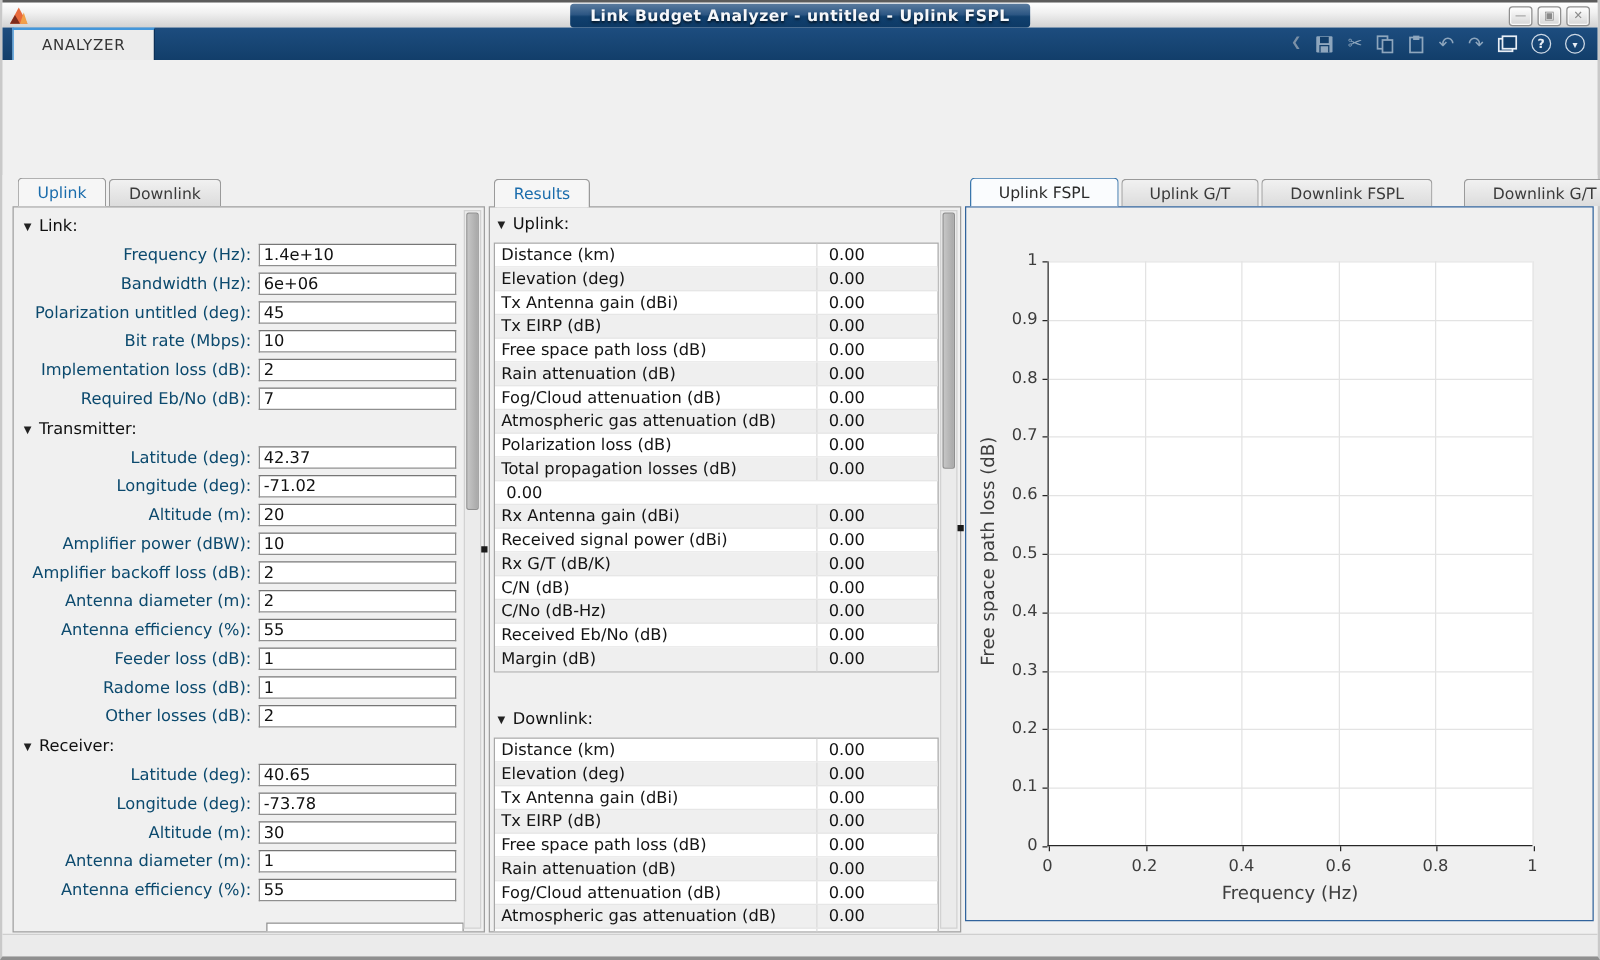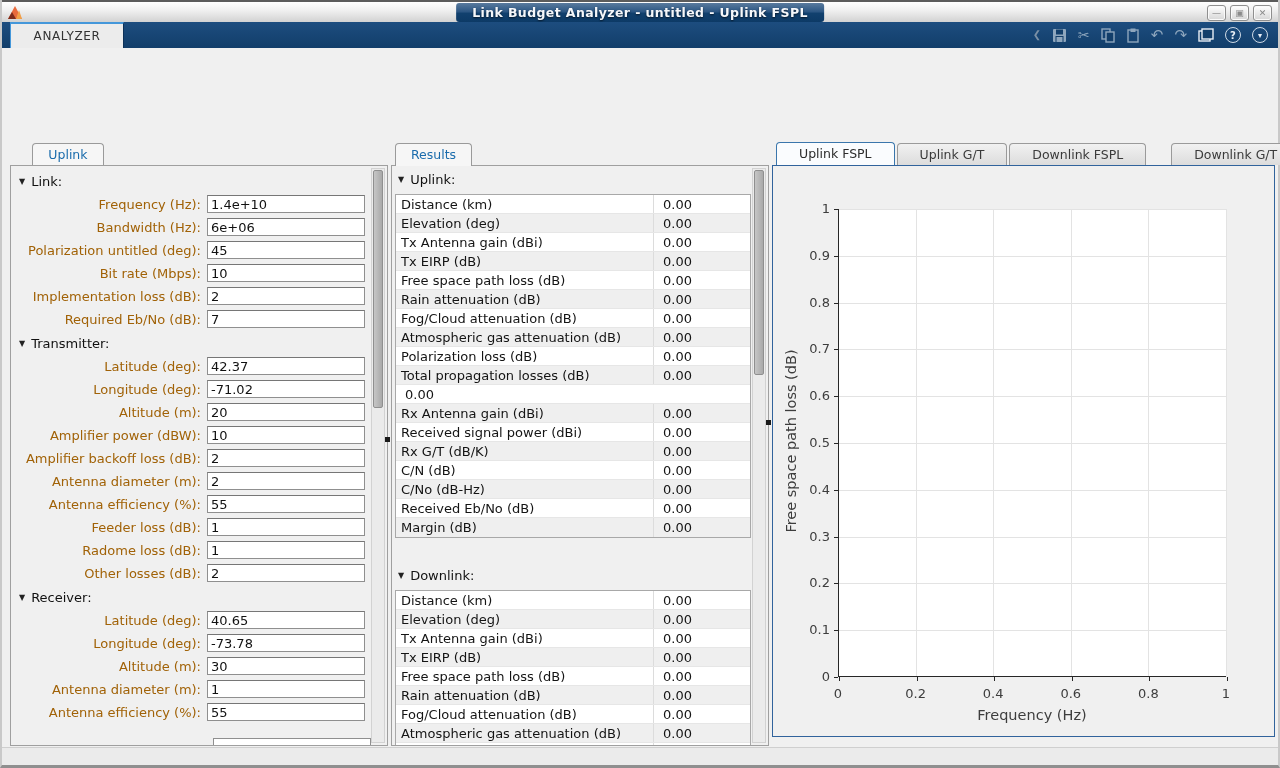--- a/index.html
+++ b/index.html
@@ -56,21 +56,21 @@
           background:linear-gradient(#f1f1f1,#dcdcdc); color:#3a3a3a; white-space:nowrap; }
   .ptab.active { background:#f6f6f6; color:#1a6cac; position:relative; z-index:2; height:23px; }
   .ptab.active-dark { background:#fafcfe; color:#2b2b2b; border-color:#3a76ac; position:relative; z-index:2; height:23px; }
   .panel-body { position:absolute; background:#f0f0f0; border:1px solid #9f9f9f; overflow:hidden; }
 
   
   #left-body { left:8px; top:25px; width:378px; height:581px; }
   .sect-head { display:flex; align-items:center; margin:8px 0 6px 8px; font-size:13px; color:#111; }
   .sect-head .tri { font-size:8px; color:#222; margin-right:6px; }
   .frow { display:flex; align-items:center; height:18px; margin-bottom:5px; }
-  .frow label { width:196px; text-align:right; font-size:13px; color:#a16207; padding-right:6px; white-space:nowrap; }
+  .frow label { width:196px; text-align:right; font-size:13px; color:#0c4a6e; padding-right:6px; white-space:nowrap; }
   .frow input { width:158px; height:18px; background:#fff; border:1px solid #8f8f8f; border-top-color:#767676;
                 font-family:"DejaVu Sans",sans-serif; font-size:13px; color:#111; padding:0 3px; }
   .partial-input { position:absolute; left:202px; top:572px; width:158px; height:18px;
                    background:#fff; border:1px solid #8f8f8f; }
 
   
   #results-body { left:0; top:25px; width:378px; height:581px; }
   .rtable { margin-left:3px; width:356px; background:#fff; border:1px solid #a8a8a8; }
   .rrow { display:flex; height:19px; align-items:center; border-bottom:1px solid #e6e6e6; }
   .rrow:last-child { border-bottom:none; }
@@ -148,21 +148,21 @@
       </svg>
       <span class="qi-circle">?</span>
       <span class="qi-circle" style="font-size:8px;">▾</span>
     </div>
   </div>
 
 
   <div class="content">
 
     <div style="position:absolute; left:0; top:0; width:388px; height:607px;">
-      <div class="panel-tabs" style="left:12px; top:3px;flex-direction:column;" id="left-tabs">
+      <div class="panel-tabs" style="left:12px; top:3px;" id="left-tabs">
           <div class="ptab active">Uplink</div>
           <div class="ptab">Downlink</div>
         </div>
       <div class="panel-body" id="left-body">
         <div id="form-sections">
             <div class="sect-head">
               <span class="tri">▼</span>
               <span>Link:</span>
             </div>
             <div class="frow">

